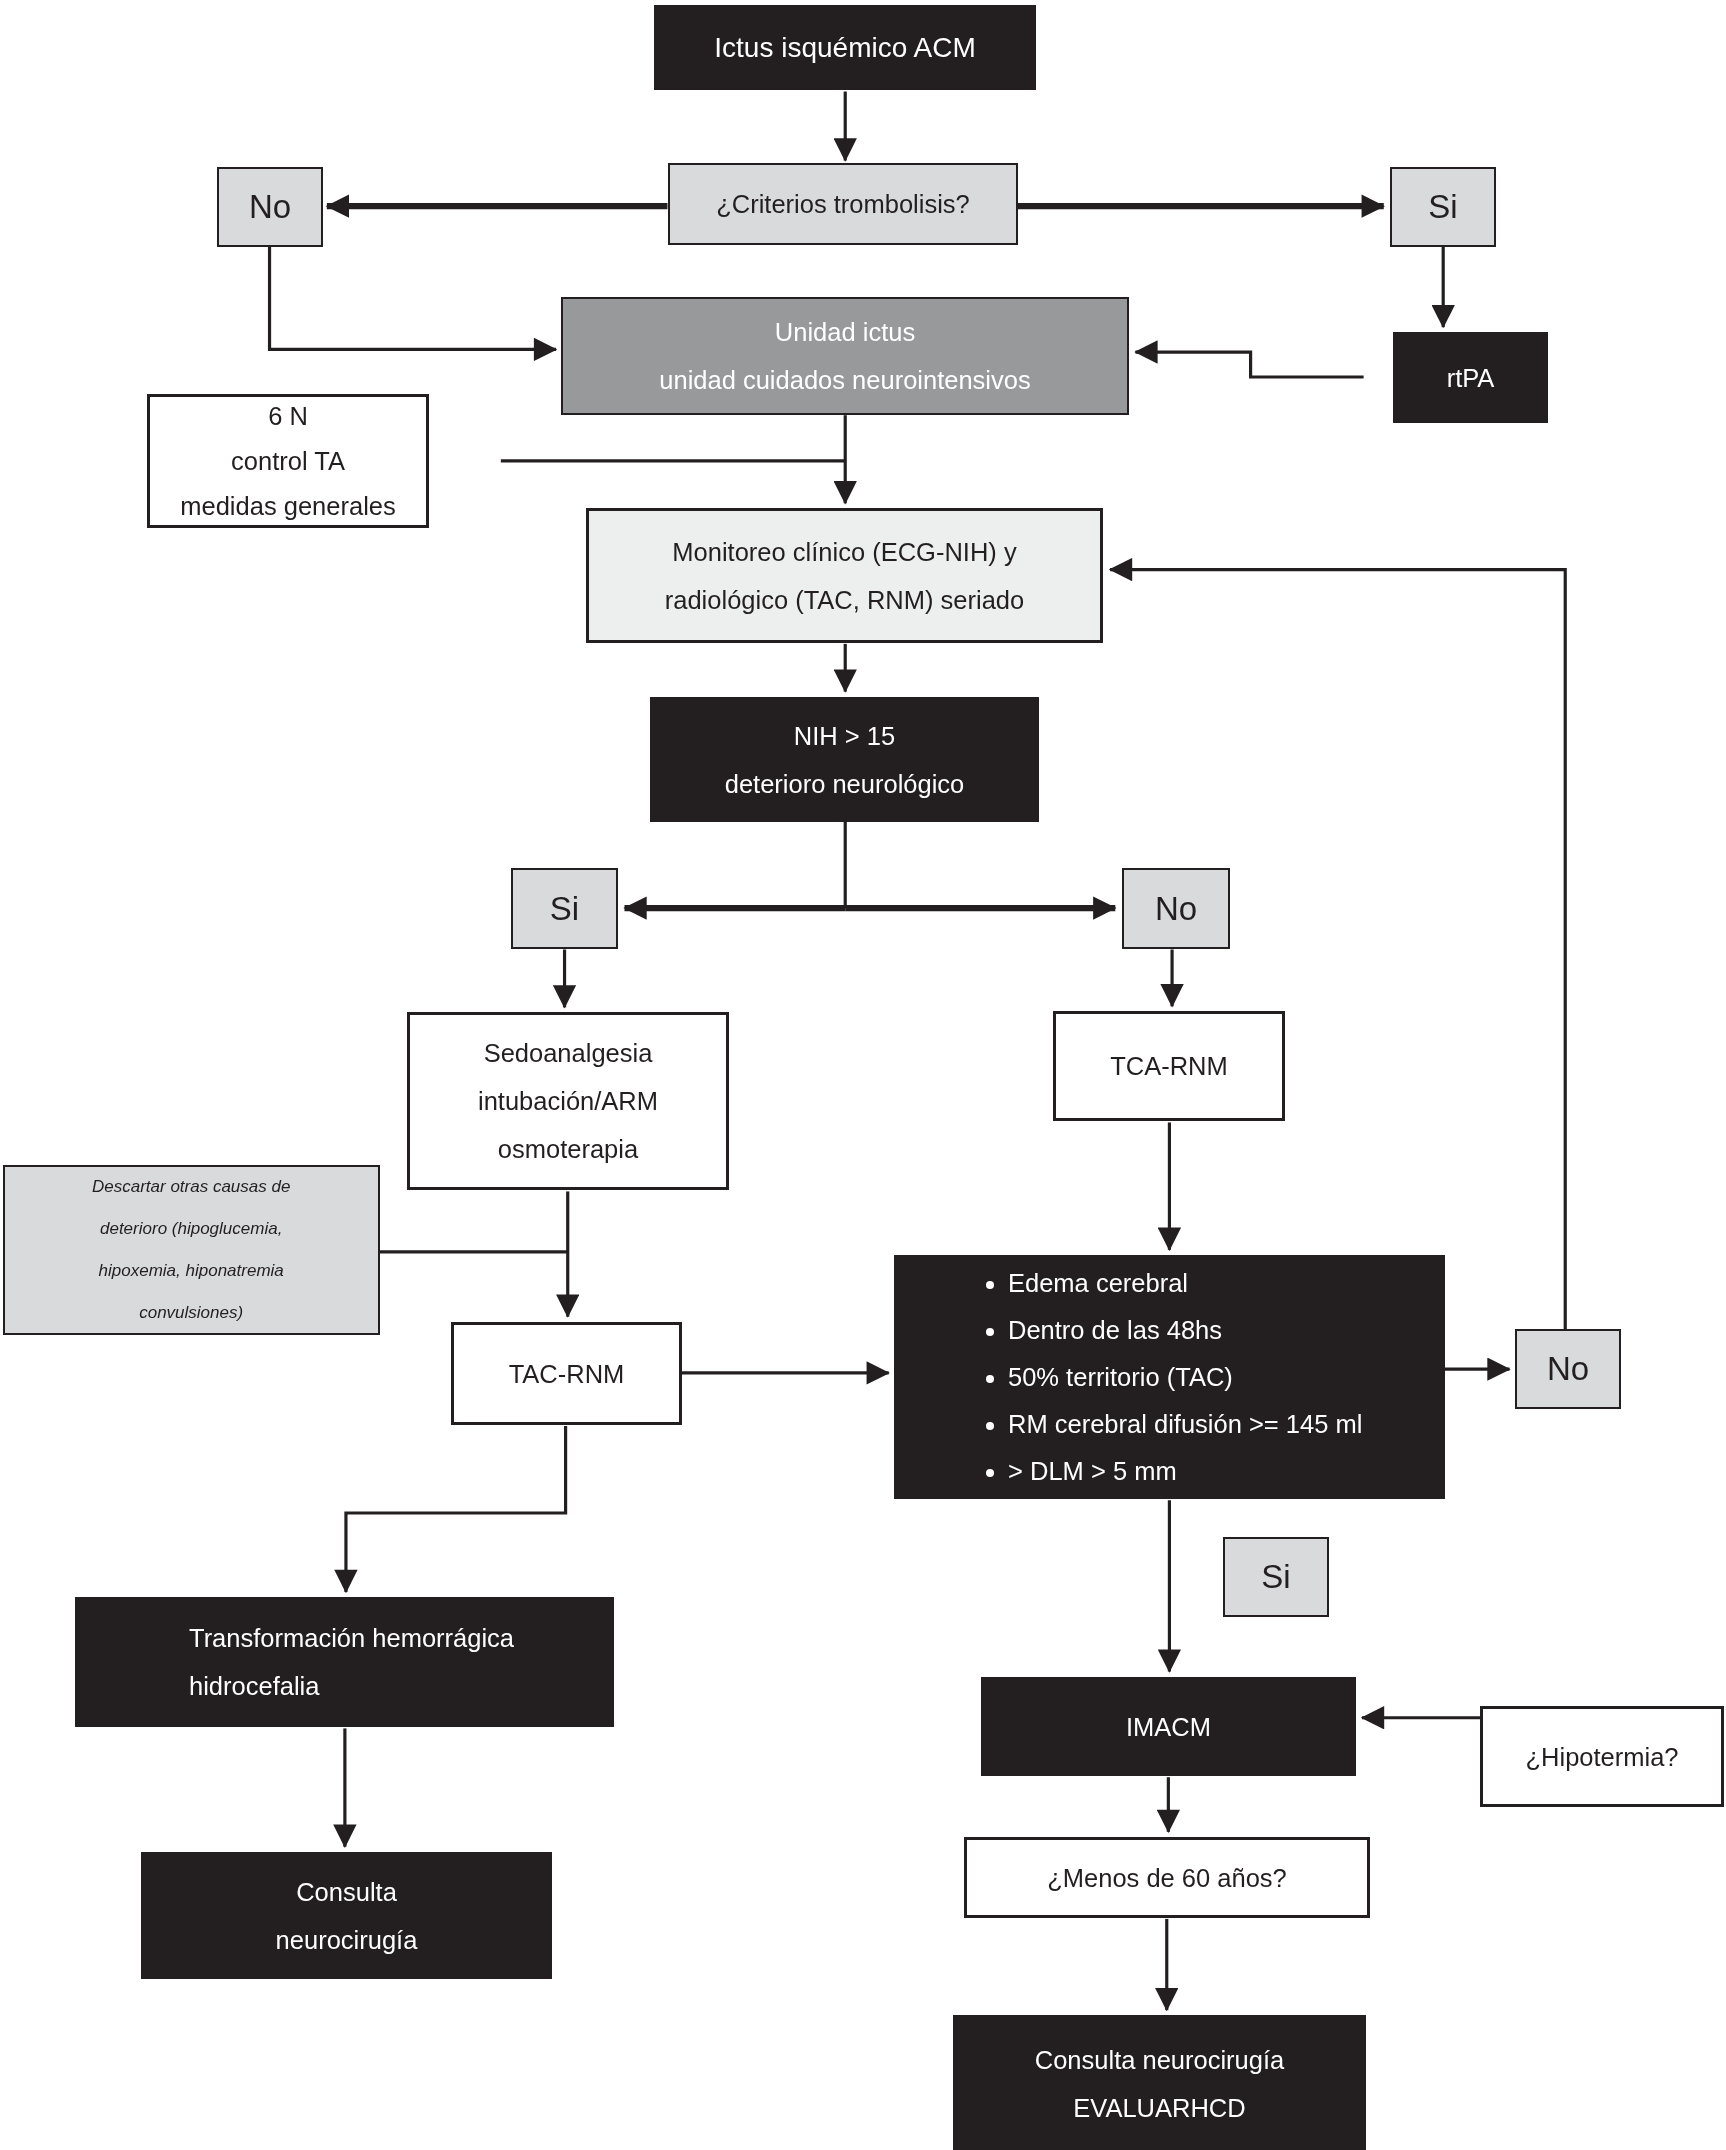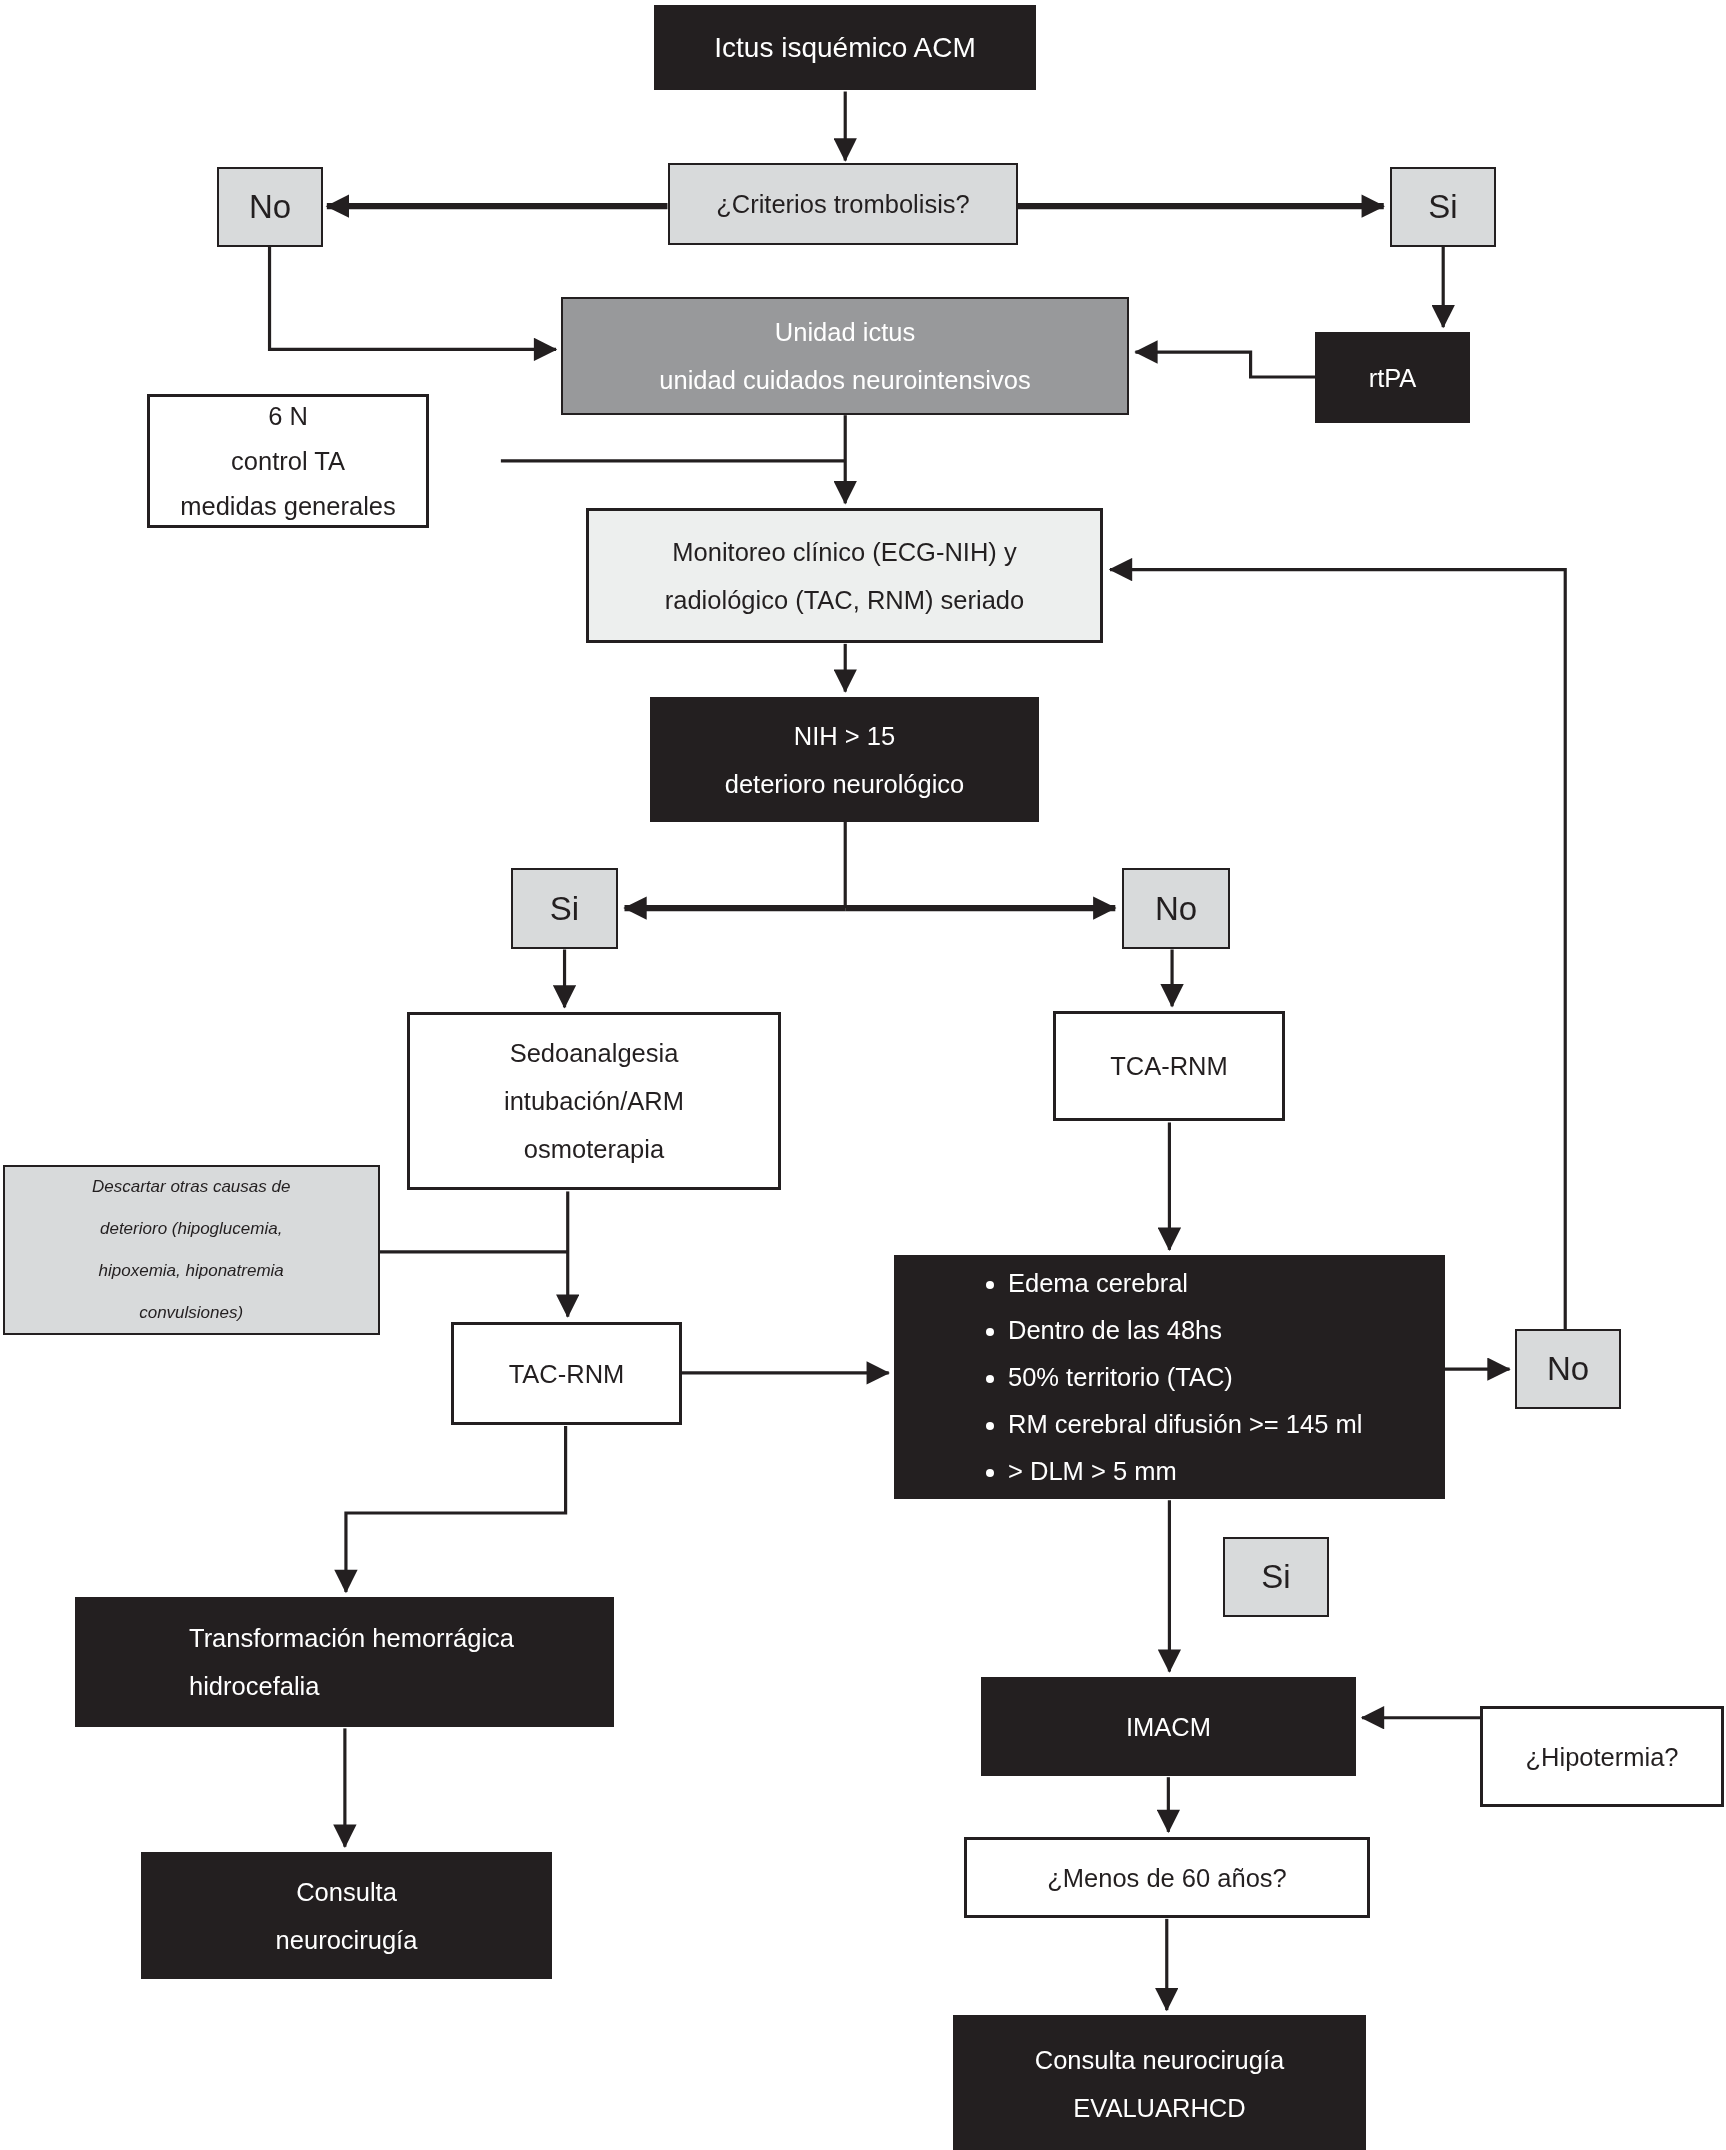--- a/index.html
+++ b/index.html
@@ -75,21 +75,21 @@
 
   <div class="node light small" style="left:1390px;top:167px;width:106px;height:80px;">
     <span class="ln">Si</span>
   </div>
 
   <div class="node gray" style="left:561px;top:297px;width:568px;height:118px;">
     <span class="ln">Unidad ictus</span>
     <span class="ln">unidad cuidados neurointensivos</span>
   </div>
 
-  <div class="node black" style="left:1315px;top:332px;width:155px;height:91px;">
+  <div class="node black" style="left:1393px;top:332px;width:155px;height:91px;">
     <span class="ln">rtPA</span>
   </div>
 
   <div class="node white" style="left:147px;top:394px;width:282px;height:134px;line-height:45px;">
     <span class="ln">6 N</span>
     <span class="ln">control TA</span>
     <span class="ln">medidas generales</span>
   </div>
 
   <div class="node pale" style="left:586px;top:508px;width:517px;height:135px;">
@@ -103,21 +103,21 @@
   </div>
 
   <div class="node light small" style="left:511px;top:868px;width:107px;height:81px;">
     <span class="ln">Si</span>
   </div>
 
   <div class="node light small" style="left:1122px;top:868px;width:108px;height:81px;">
     <span class="ln">No</span>
   </div>
 
-  <div class="node white" style="left:407px;top:1012px;width:374px;height:178px;">
+  <div class="node white" style="left:407px;top:1012px;width:322px;height:178px;">
     <span class="ln">Sedoanalgesia</span>
     <span class="ln">intubación/ARM</span>
     <span class="ln">osmoterapia</span>
   </div>
 
   <div class="node white" style="left:1053px;top:1011px;width:232px;height:110px;">
     <span class="ln">TCA-RNM</span>
   </div>
 
   <div class="node light compact" style="left:2.7px;top:1165px;width:377px;height:170px;">

